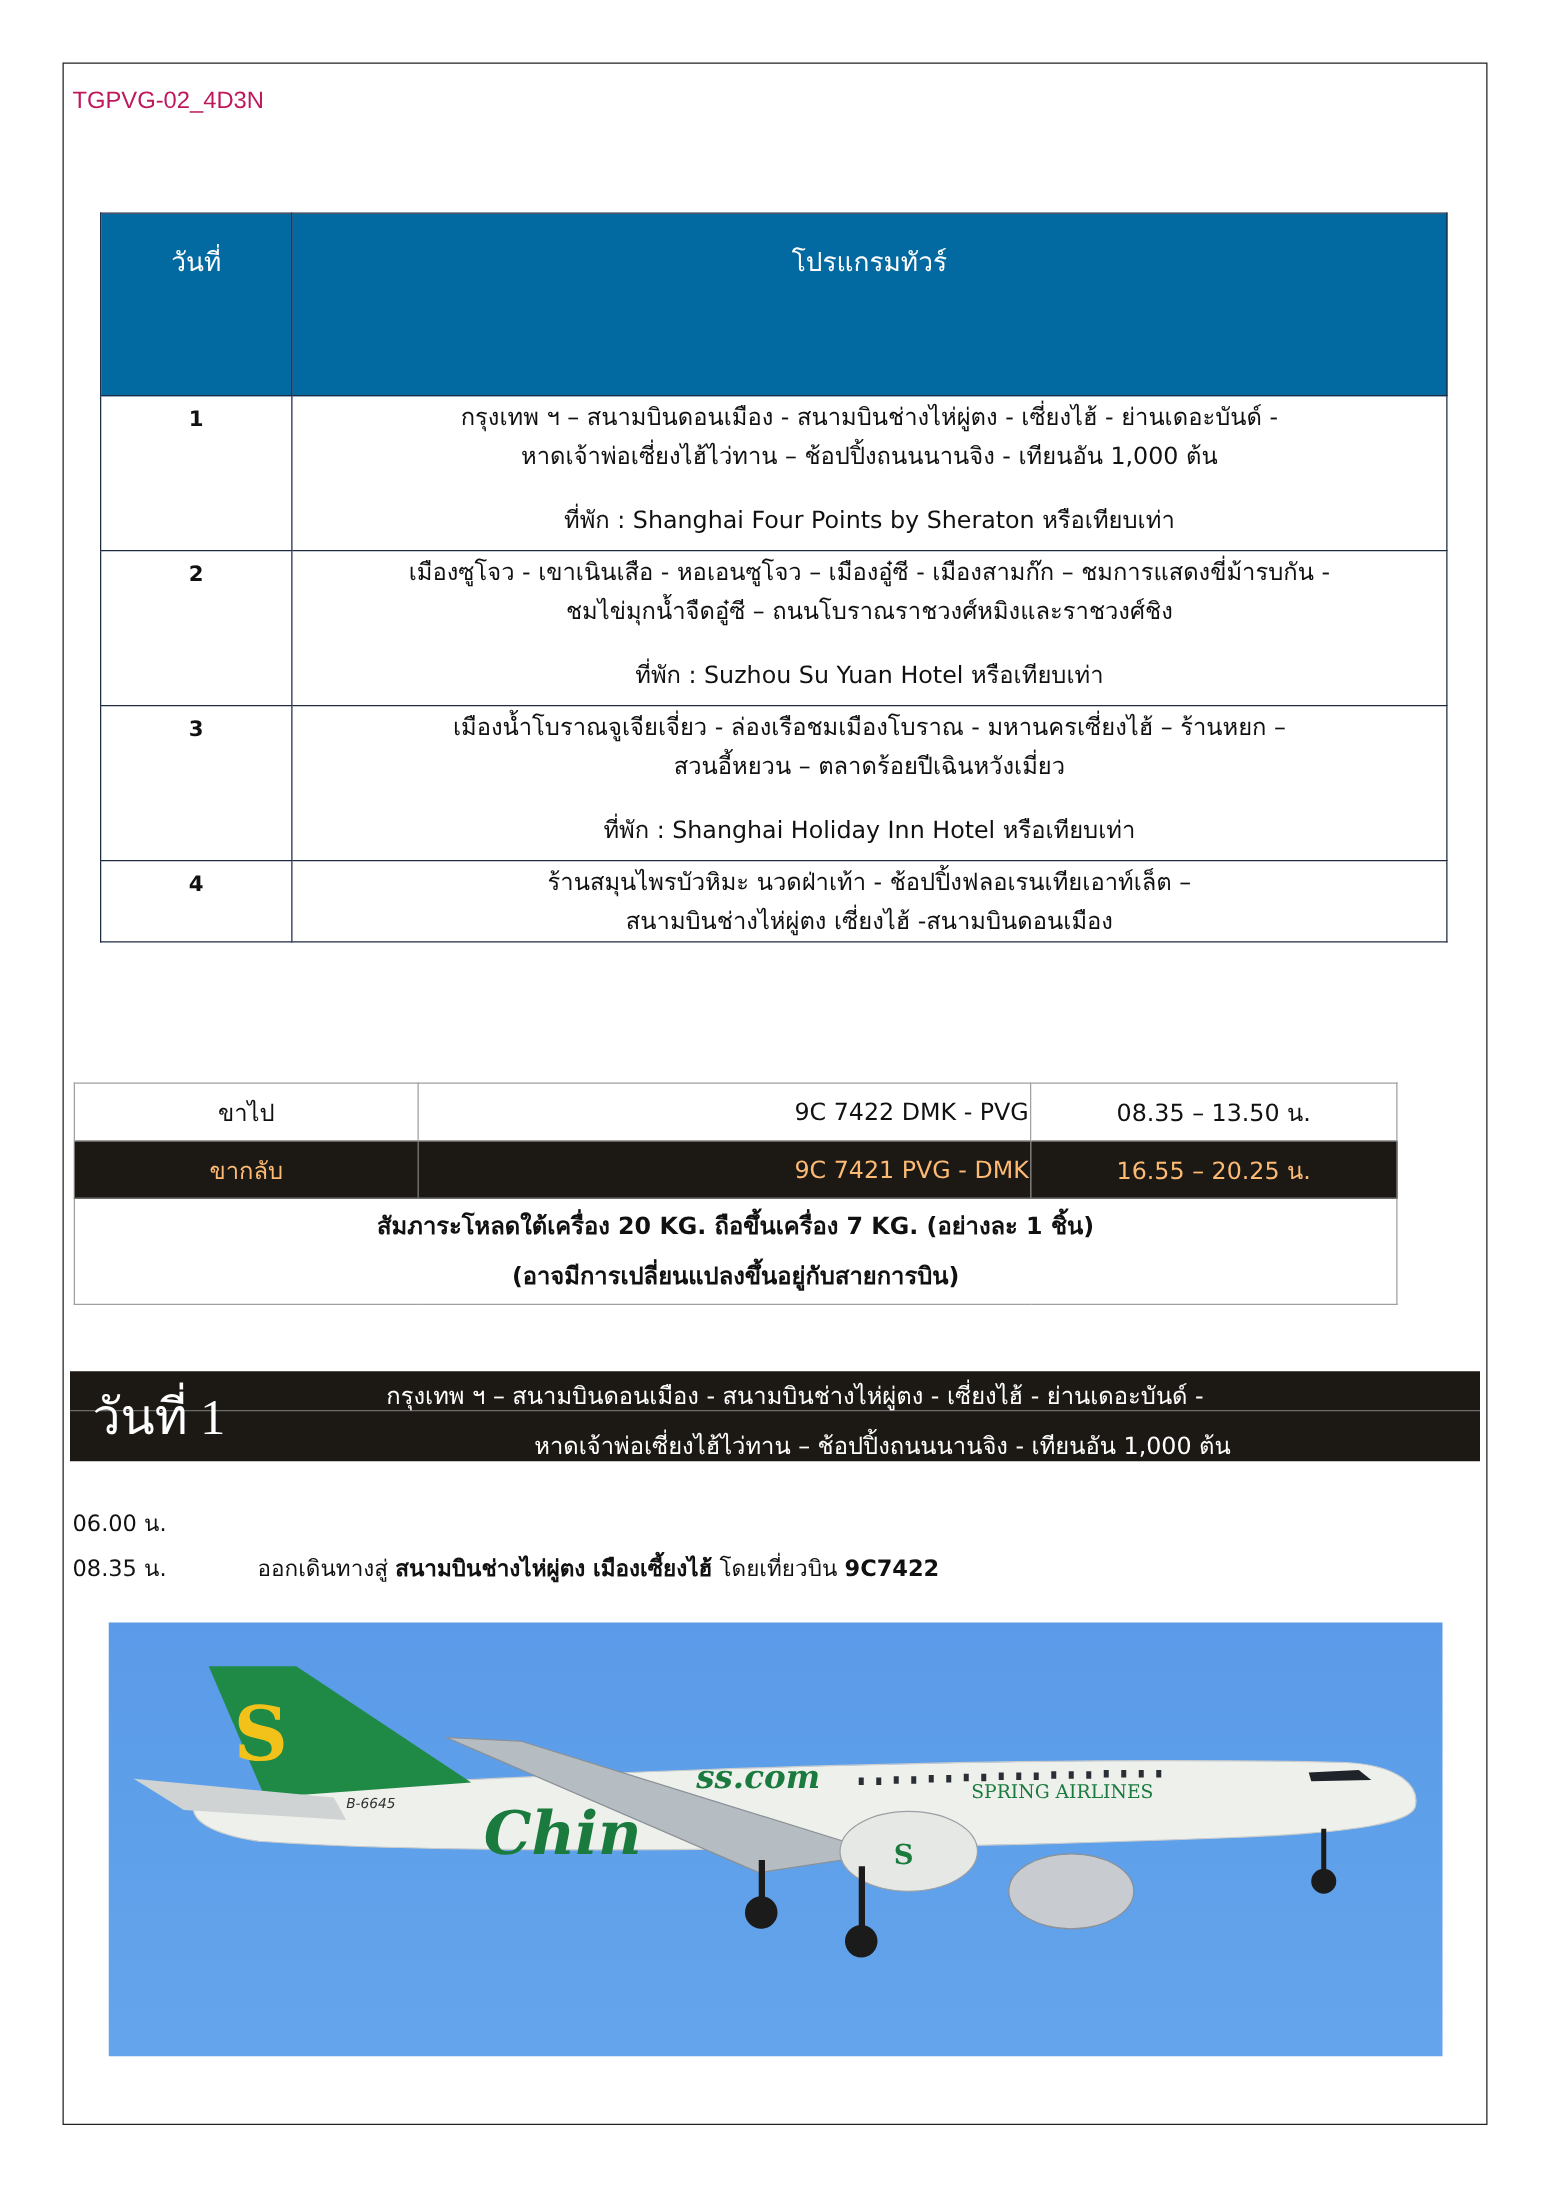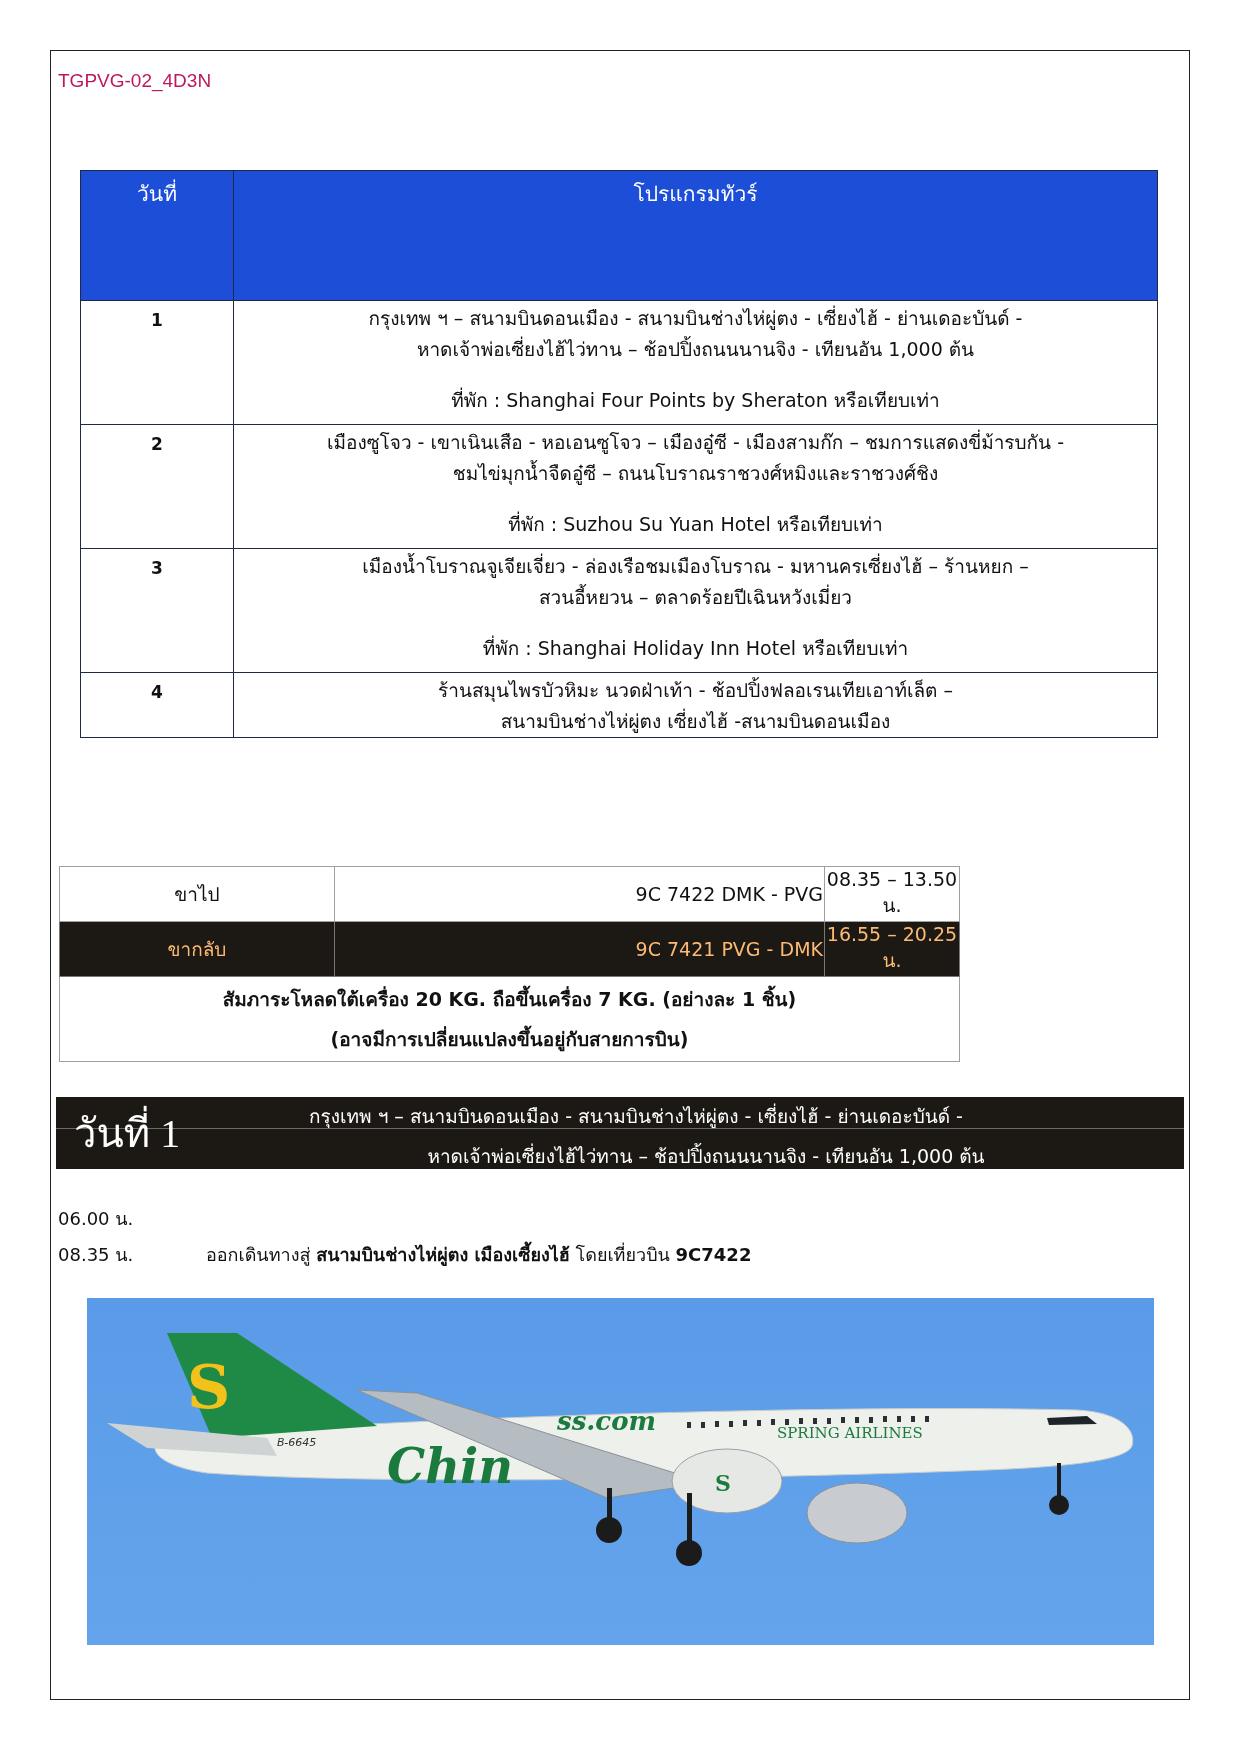--- a/index.html
+++ b/index.html
@@ -3,30 +3,30 @@
 <meta charset="utf-8">
 <style>
   html, body { margin: 0; padding: 0; background: #ffffff; }
   body { width: 1241px; height: 1754px; position: relative; font-family: "DejaVu Sans", sans-serif; color: #111; overflow: hidden; }
   .page-frame { position: absolute; left: 50px; top: 50px; width: 1140px; height: 1650px; border: 1.5px solid #222; box-sizing: border-box; }
   .doc-code { position: absolute; left: 58px; top: 70px; font-family: "Liberation Sans", sans-serif; font-size: 19px; color: #be185d; }
 
   
   .program-table { position: absolute; left: 80px; top: 170px; width: 1078px; border-collapse: collapse; table-layout: fixed; }
   .program-table th, .program-table td { border: 1px solid #1f2a44; vertical-align: top; text-align: center; }
-  .program-table thead th { background: #1d4ed8; color: #ffffff; font-weight: normal; height: 122px; font-size: 21px; padding-top: 6px; }
+  .program-table thead th { background: #0369a1; color: #ffffff; font-weight: normal; height: 122px; font-size: 21px; padding-top: 22px; }
   .program-table .col-day { width: 150px; }
   .program-table td { font-size: 19px; line-height: 31px; padding: 2px 8px 0 8px; }
   .program-table td.day-num { font-weight: bold; font-size: 17px; padding-top: 4px; }
   .program-table tr.row-tall td { height: 119px; }
   .program-table tr.row-short td { height: 60px; }
   .hotel-line { margin-top: 20px; }
 
   
-  .flight-table { position: absolute; left: 59px; top: 866px; width: 901px; border-collapse: collapse; table-layout: fixed; }
+  .flight-table { position: absolute; left: 59px; top: 866px; width: 1059px; border-collapse: collapse; table-layout: fixed; }
   .flight-table td { border: 1px solid #a0a0a0; text-align: center; font-size: 19px; height: 43px; }
   .flight-table tr.dark td { background: #1c1915; color: #fdba74; border-color: #777; }
   .flight-table td.note { height: 82px; line-height: 40px; font-weight: bold; }
   .flight-table .c1 { width: 272px; } .flight-table .c2 { width: 487px; text-align: right; }
 
   
   .day-banner { position: absolute; left: 56px; top: 1097px; width: 1128px; height: 72px; background: #1c1915; color: #fff; }
   .day-banner .divider { position: absolute; left: 0; right: 0; top: 31px; height: 1px; background: #6b6b6b; }
   .day-banner .day-title { position: absolute; left: 18px; top: 14px; font-size: 40px; line-height: 46px; font-family: Liberation Serif, serif; }
   .day-banner .line1 { position: absolute; left: 200px; width: 760px; top: 4px; text-align: center; font-size: 19px; }

